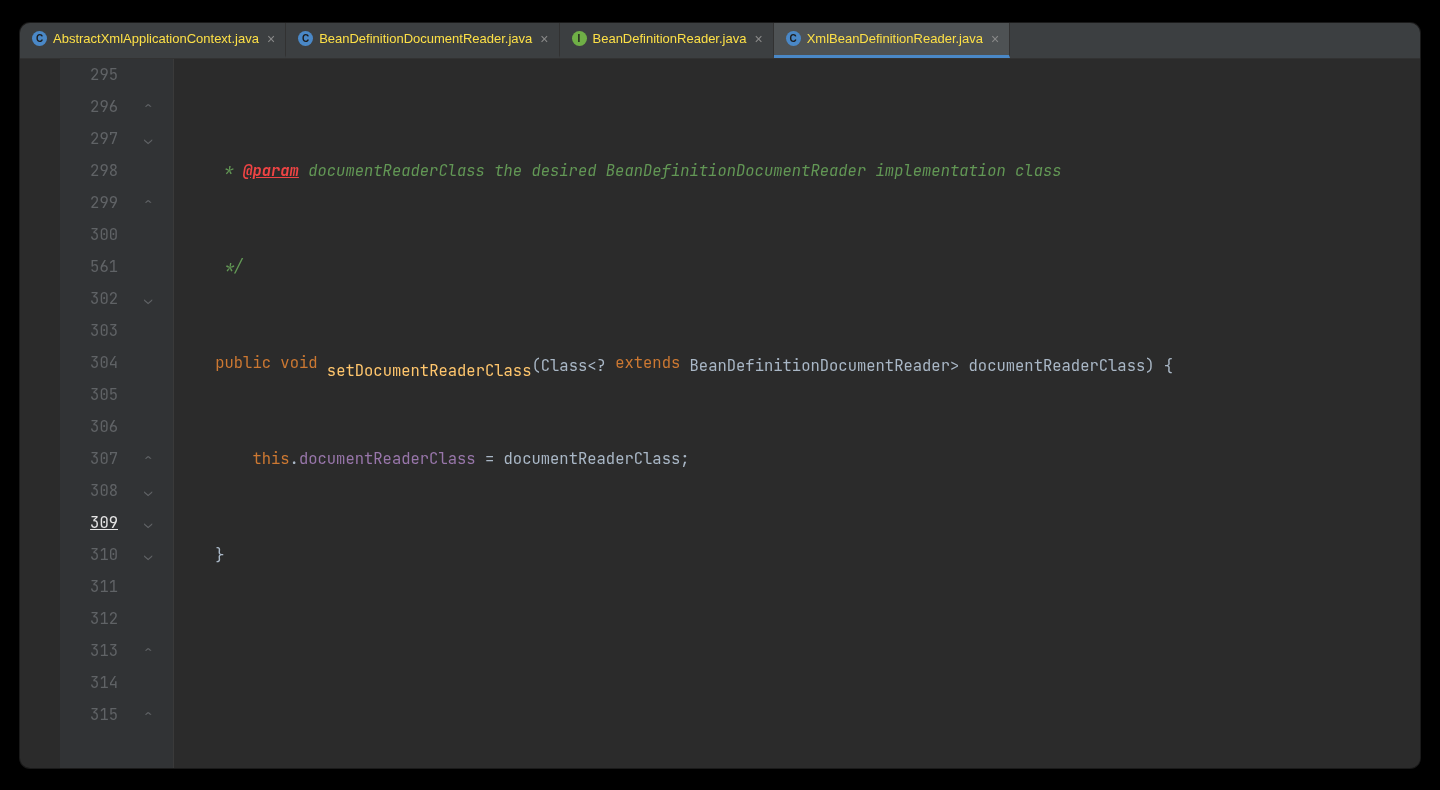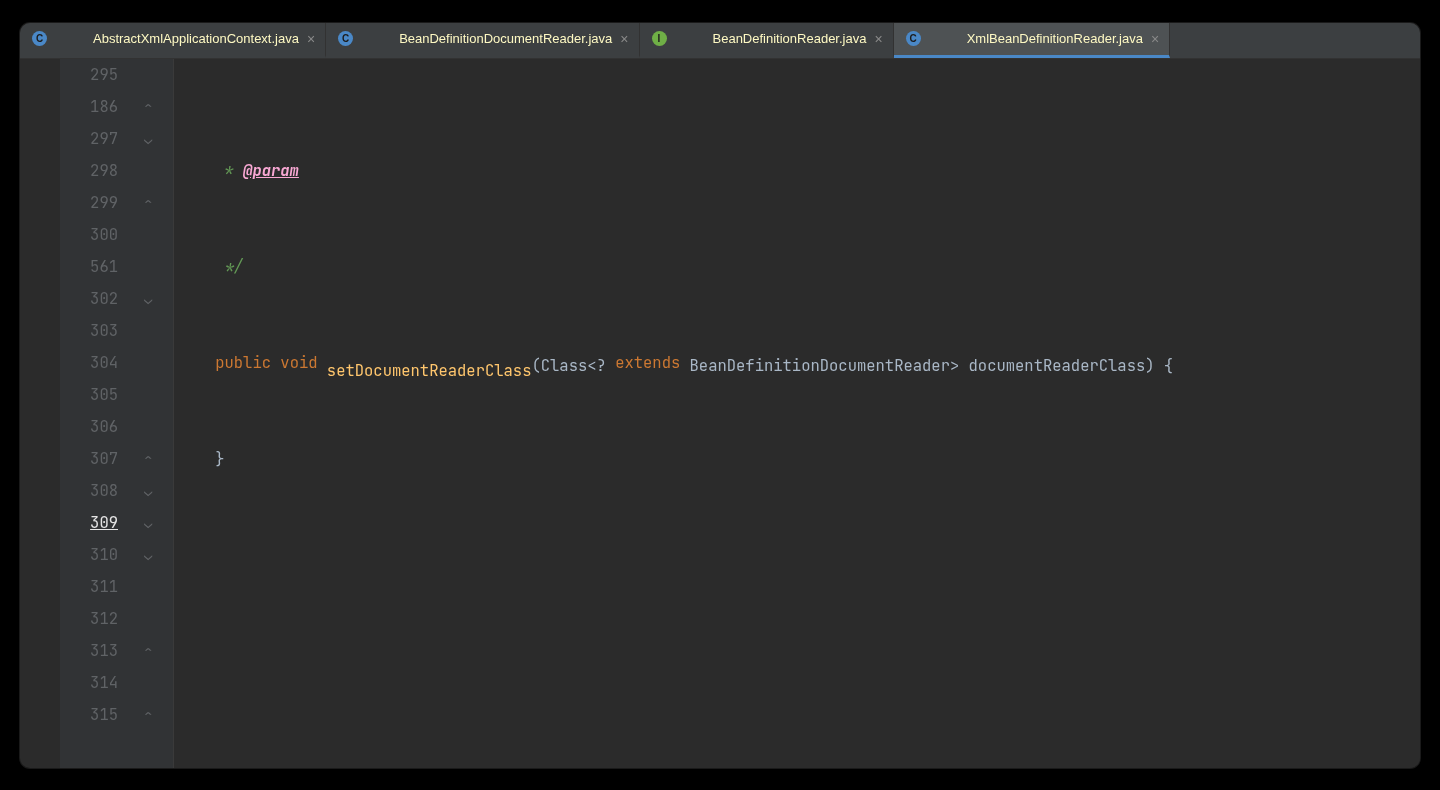--- a/index.html
+++ b/index.html
@@ -39,21 +39,21 @@
     border-right: 1px solid #323232;
     color: #BBBBBB;
     cursor: pointer;
   }
   .tab.active {
     background: #4E5254;
     border-bottom: 3px solid #4A88C7;
     padding-bottom: 0;
   }
   .tab:not(.active) { border-bottom: 3px solid transparent; }
-  .tab .label { color: #fef9c3; margin-left: 40px; }
+  .tab .label { color: #fde047; }
   .tab .close { color: #8a8a8a; font-size: 14px; padding: 0 2px; }
   .file-icon {
     width: 15px; height: 15px; border-radius: 50%;
     display: inline-flex; align-items: center; justify-content: center;
     font-size: 10px; font-weight: 700; color: #1f1f1f;
   }
   .fi-c { background: #4A88C7; color:#1c1c1c; }
   .fi-i { background: #6FAF46; color:#1c1c1c; }
 
   .code-area {
@@ -94,21 +94,21 @@
     color: #A9B7C6;
     white-space: pre;
     padding-left: 4px;
     position: relative;
   }
   .code .row { height: 32px; display:flex; align-items:center; position:relative; }
 
   
   .kw  { color: #CC7832; }
   .doc { color: #629755; font-style: italic; }
-  .doctag { color: #f9a8d4; font-style: italic; text-decoration: underline; font-weight:600;}
+  .doctag { color: #ef4444; font-style: italic; text-decoration: underline; font-weight:600;}
   .ident { color: #FFC66D; margin-top: 16px; }
   .type { color: #A9B7C6; margin-top: 7px; }
   .field { color: #9876AA; }
   .punc { color: #A9B7C6; }
 </style>
 </head>
 <body>
 
 <div class="editor-window">
 
@@ -132,21 +132,21 @@
       <div class="tab active">
         <span class="file-icon fi-c">C</span>
         <span class="label">XmlBeanDefinitionReader.java</span>
         <span class="close">×</span>
       </div>
     </div>
 
   <div class="code-area">
     <div class="gutter">
         <div class="ln">295</div>
-        <div class="ln">186</div>
+        <div class="ln">296</div>
         <div class="ln">297</div>
         <div class="ln">298</div>
         <div class="ln">299</div>
         <div class="ln">300</div>
         <div class="ln">561</div>
         <div class="ln">302</div>
         <div class="ln">303</div>
         <div class="ln">304</div>
         <div class="ln">305</div>
         <div class="ln">306</div>
@@ -167,23 +167,24 @@
         <div class="fold-mark" style="top: 224px;">⌄</div>
         <div class="fold-mark" style="top: 384px;">⌃</div>
         <div class="fold-mark" style="top: 416px;">⌄</div>
         <div class="fold-mark" style="top: 448px;">⌄</div>
         <div class="fold-mark" style="top: 480px;">⌄</div>
         <div class="fold-mark" style="top: 576px;">⌃</div>
         <div class="fold-mark" style="top: 640px;">⌃</div>
       </div>
     <div class="code">
 
-      <div class="row"><span class="doc">     * </span><span class="doctag">@param</span></div>
+      <div class="row"><span class="doc">     * </span><span class="doctag">@param</span><span class="doc"> documentReaderClass the desired BeanDefinitionDocumentReader implementation class</span></div>
       <div class="row"><span class="doc">    <span> */</span></span></div>
       <div class="row"><span>    </span><span class="kw">public</span><span> </span><span class="kw">void</span><span> </span><span class="ident">setDocumentReaderClass</span><span class="type">(Class&lt;? </span><span class="kw">extends</span><span class="type"> BeanDefinitionDocumentReader&gt; documentReaderClass) {</span></div>
+      <div class="row"><span>        </span><span class="kw">this</span><span class="punc">.</span><span class="field">documentReaderClass</span><span class="punc"> = documentReaderClass;</span></div>
       <div class="row"><span>    </span><span class="punc">}</span></div>
       <div class="row"></div>
       <div class="row"></div>
       
       
       
       
       
       
       

